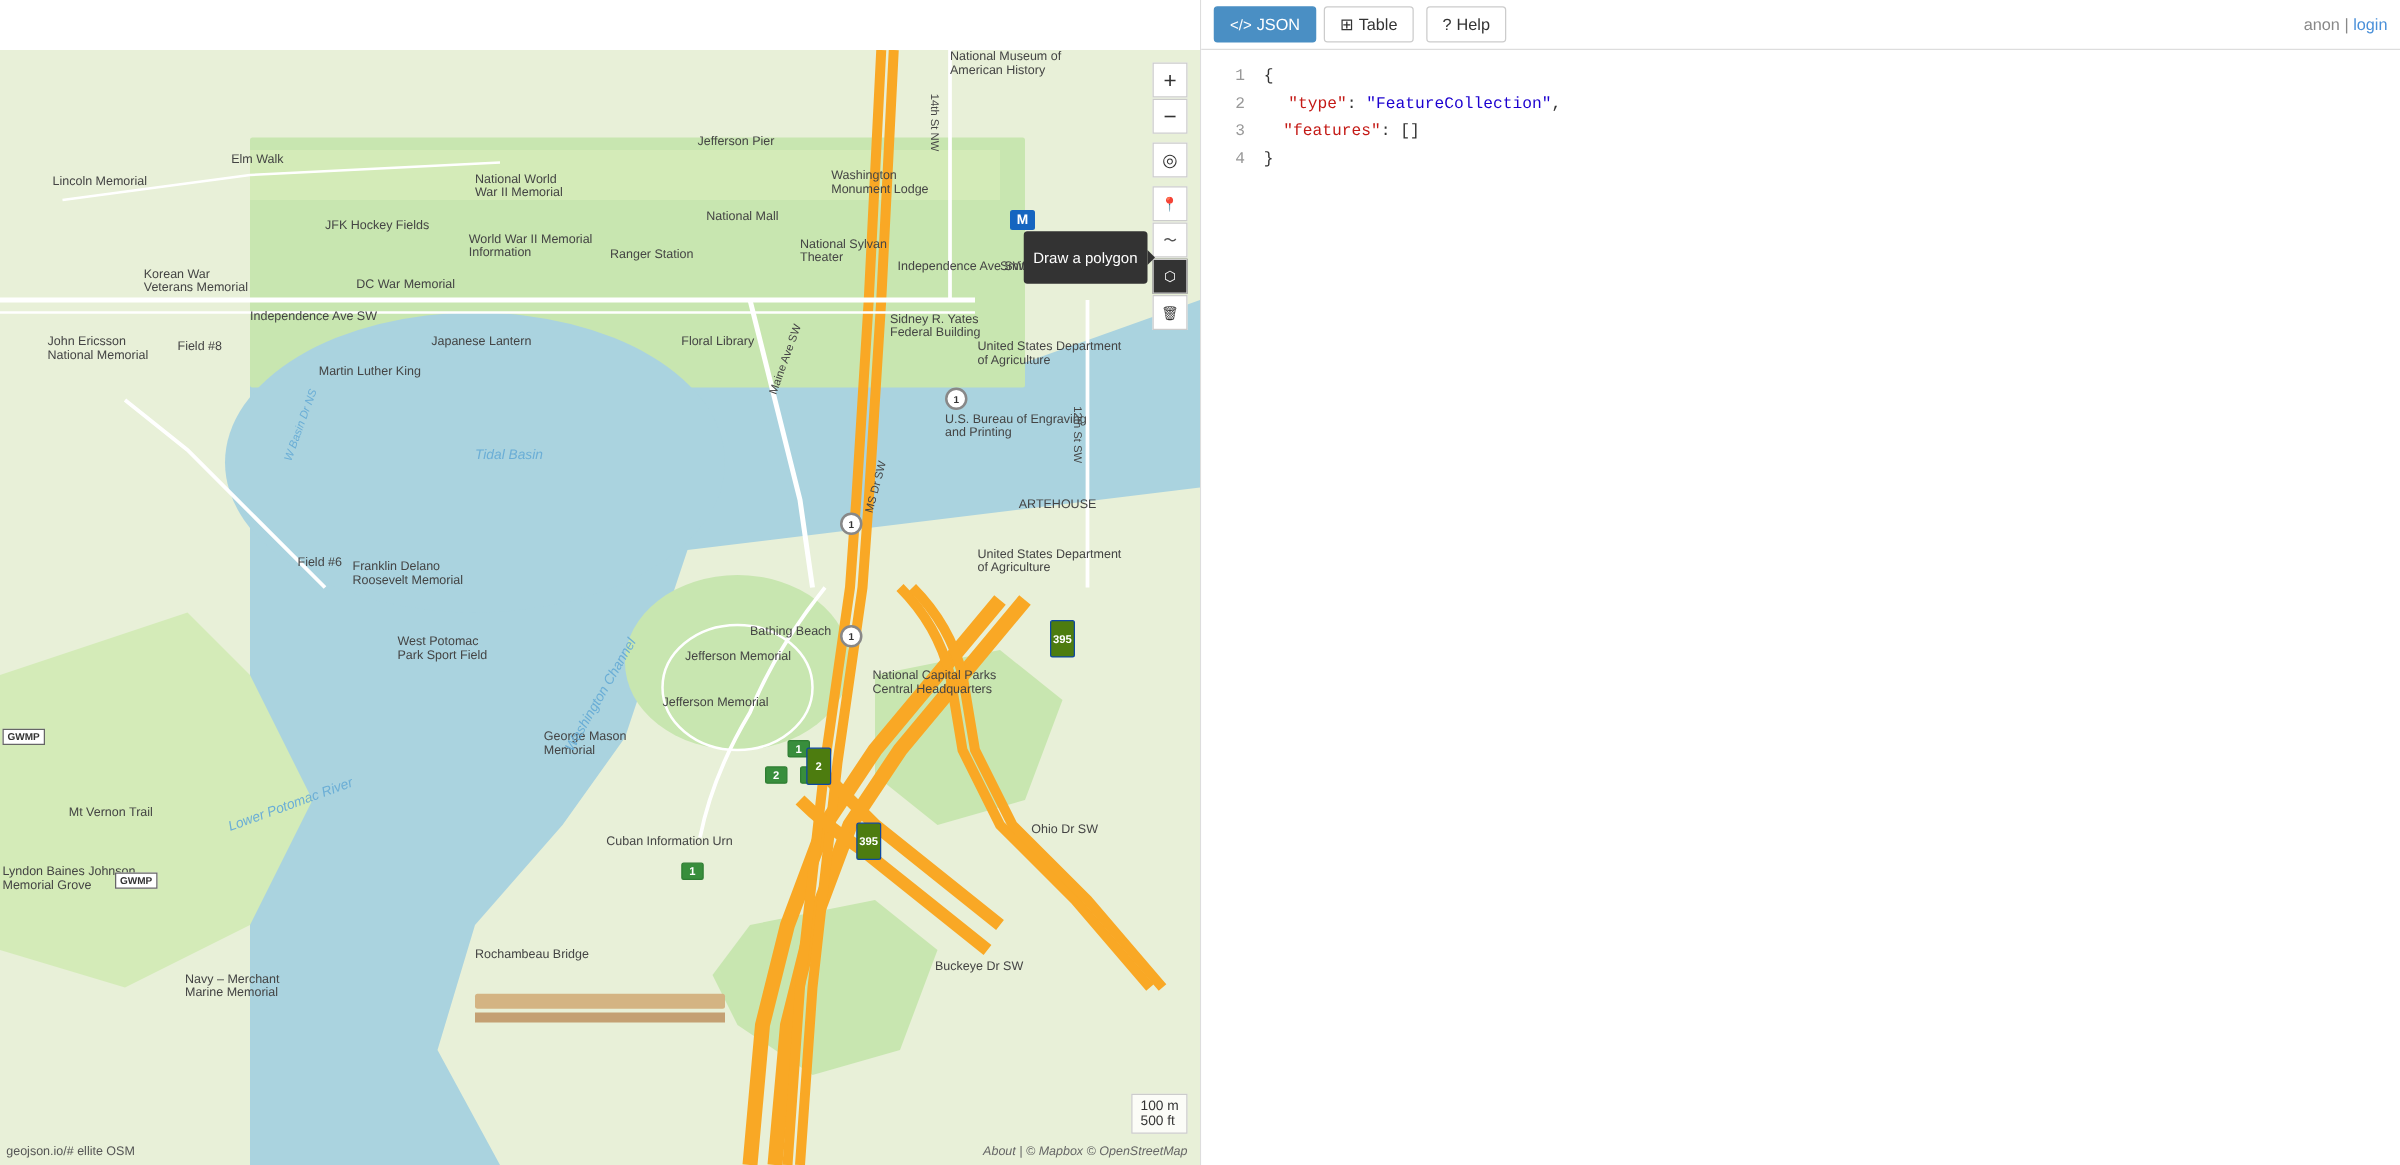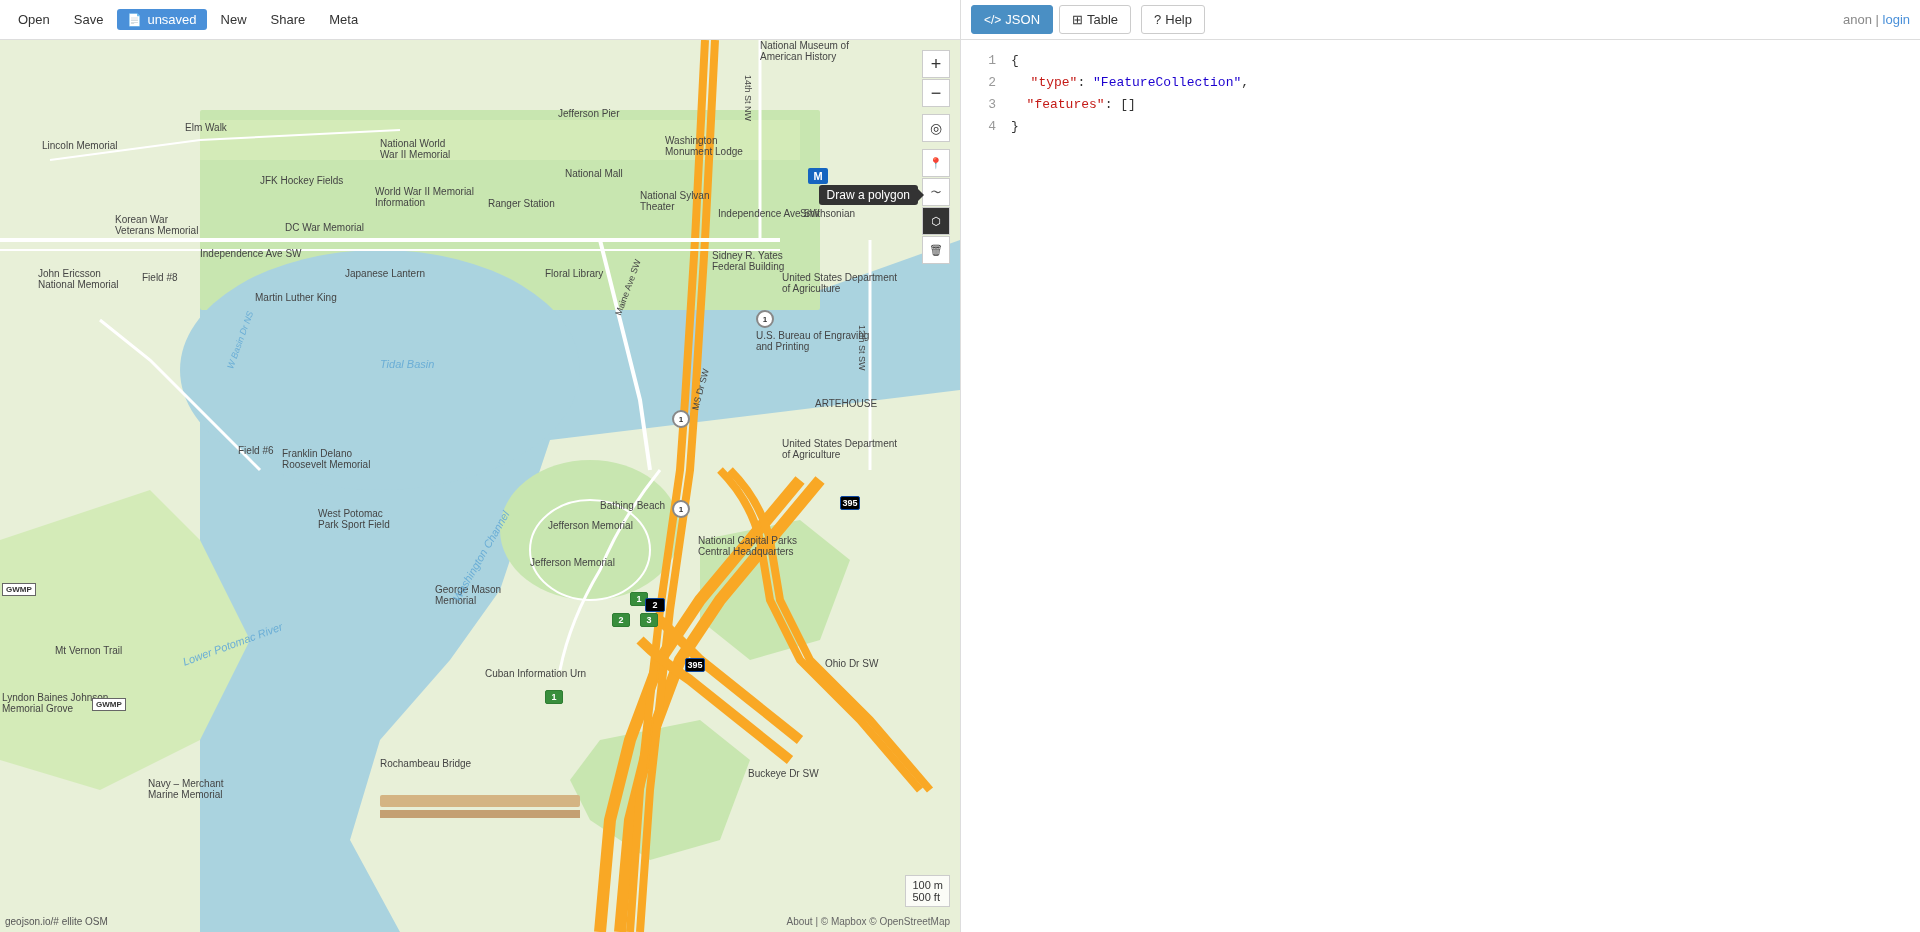--- a/index.html
+++ b/index.html
@@ -75,42 +75,42 @@
     .map-ctrl-btn {
       width: 28px; height: 28px; background: white; border: 1px solid #ccc;
       display: flex; align-items: center; justify-content: center;
       cursor: pointer; font-size: 14px; color: #333;
     }
     .map-ctrl-separator { height: 5px; }
 
     
     #draw-tooltip {
       position: absolute; top: 145px; right: 42px;
-      background: #333; color: white; padding: 3px 8px; font-size: 12px;
+      background: #333; color: white; padding: 14px 8px; font-size: 12px;
       border-radius: 3px; z-index: 60; white-space: nowrap;
     }
     #draw-tooltip::after {
       content: ''; position: absolute; right: -6px; top: 50%;
       transform: translateY(-50%);
       border: 6px solid transparent;
       border-left-color: #333;
       border-right: 0;
     }
 
     
     #scale-bar {
       position: absolute; bottom: 25px; right: 10px;
       background: rgba(255,255,255,0.8); padding: 3px 6px;
       font-size: 11px; color: #333; border: 1px solid #ccc;
     }
 
     
     #map-attribution {
       position: absolute; bottom: 5px; right: 10px;
-      font-size: 10px; color: #666;
+      font-size: 10px; color: #666; font-style: italic;
     }
 
     
     #bottom-left-labels {
       position: absolute; bottom: 5px; left: 5px;
       font-size: 10px; color: #555;
     }
 
     
     .route-badge {
@@ -119,22 +119,22 @@
       display: flex; align-items: center; justify-content: center;
       font-size: 8px; font-weight: bold; color: #333;
     }
     .route-badge-green {
       position: absolute; width: 18px; height: 14px; border-radius: 2px;
       background: #388e3c; border: 1px solid #2e7d32;
       display: flex; align-items: center; justify-content: center;
       font-size: 9px; font-weight: bold; color: white;
     }
     .route-badge-blue {
-      position: absolute; width: 20px; height: 14px; border-radius: 2px;
-      background: #000000; border: 1px solid #0d47a1;
+      position: absolute; width: 20px; height: 30px; border-radius: 2px;
+      background: #4d7c0f; border: 1px solid #0d47a1;
       display: flex; align-items: center; justify-content: center;
       font-size: 9px; font-weight: bold; color: white;
     }
 
     
     .metro-m {
       position: absolute; width: 20px; height: 16px;
       background: #1565c0; border-radius: 2px;
       display: flex; align-items: center; justify-content: center;
       font-size: 11px; font-weight: bold; color: white;
@@ -147,31 +147,20 @@
     }
 
     
     .map-svg { position: absolute; top: 0; left: 0; width: 100%; height: 100%; pointer-events: none; }
   </style>
 </head>
 <body>
 
 <div style="position: relative; width: 1920px; height: 932px;">
 
-  <div id="toolbar" style="position: absolute; top: 0; left: 0; width: 960px; height: 40px; background: white; border-bottom: 1px solid #ddd; display: flex; align-items: center; padding: 0 8px; gap: 4px; z-index: 100;">
-    <button class="toolbar-btn">Open</button>
-    <button class="toolbar-btn">Save</button>
-    <div class="toolbar-title">
-      <span class="doc-icon">📄</span>
-      <span>unsaved</span>
-    </div>
-    <button class="toolbar-btn">New</button>
-    <button class="toolbar-btn">Share</button>
-    <button class="toolbar-btn">Meta</button>
-  </div>
 
   <div id="map-area">
 
     <svg class="map-svg" viewBox="0 0 960 892" xmlns="http://www.w3.org/2000/svg">
 
       <rect x="0" y="0" width="960" height="892" fill="#aad3df"></rect>
 
       <polygon points="0,0 960,0 960,200 820,250 700,230 600,200 500,190 350,200 200,210 100,230 0,200" fill="#e8f0d8"></polygon>
 
       <rect x="200" y="70" width="620" height="200" fill="#c8e6b0" rx="2"></rect>

